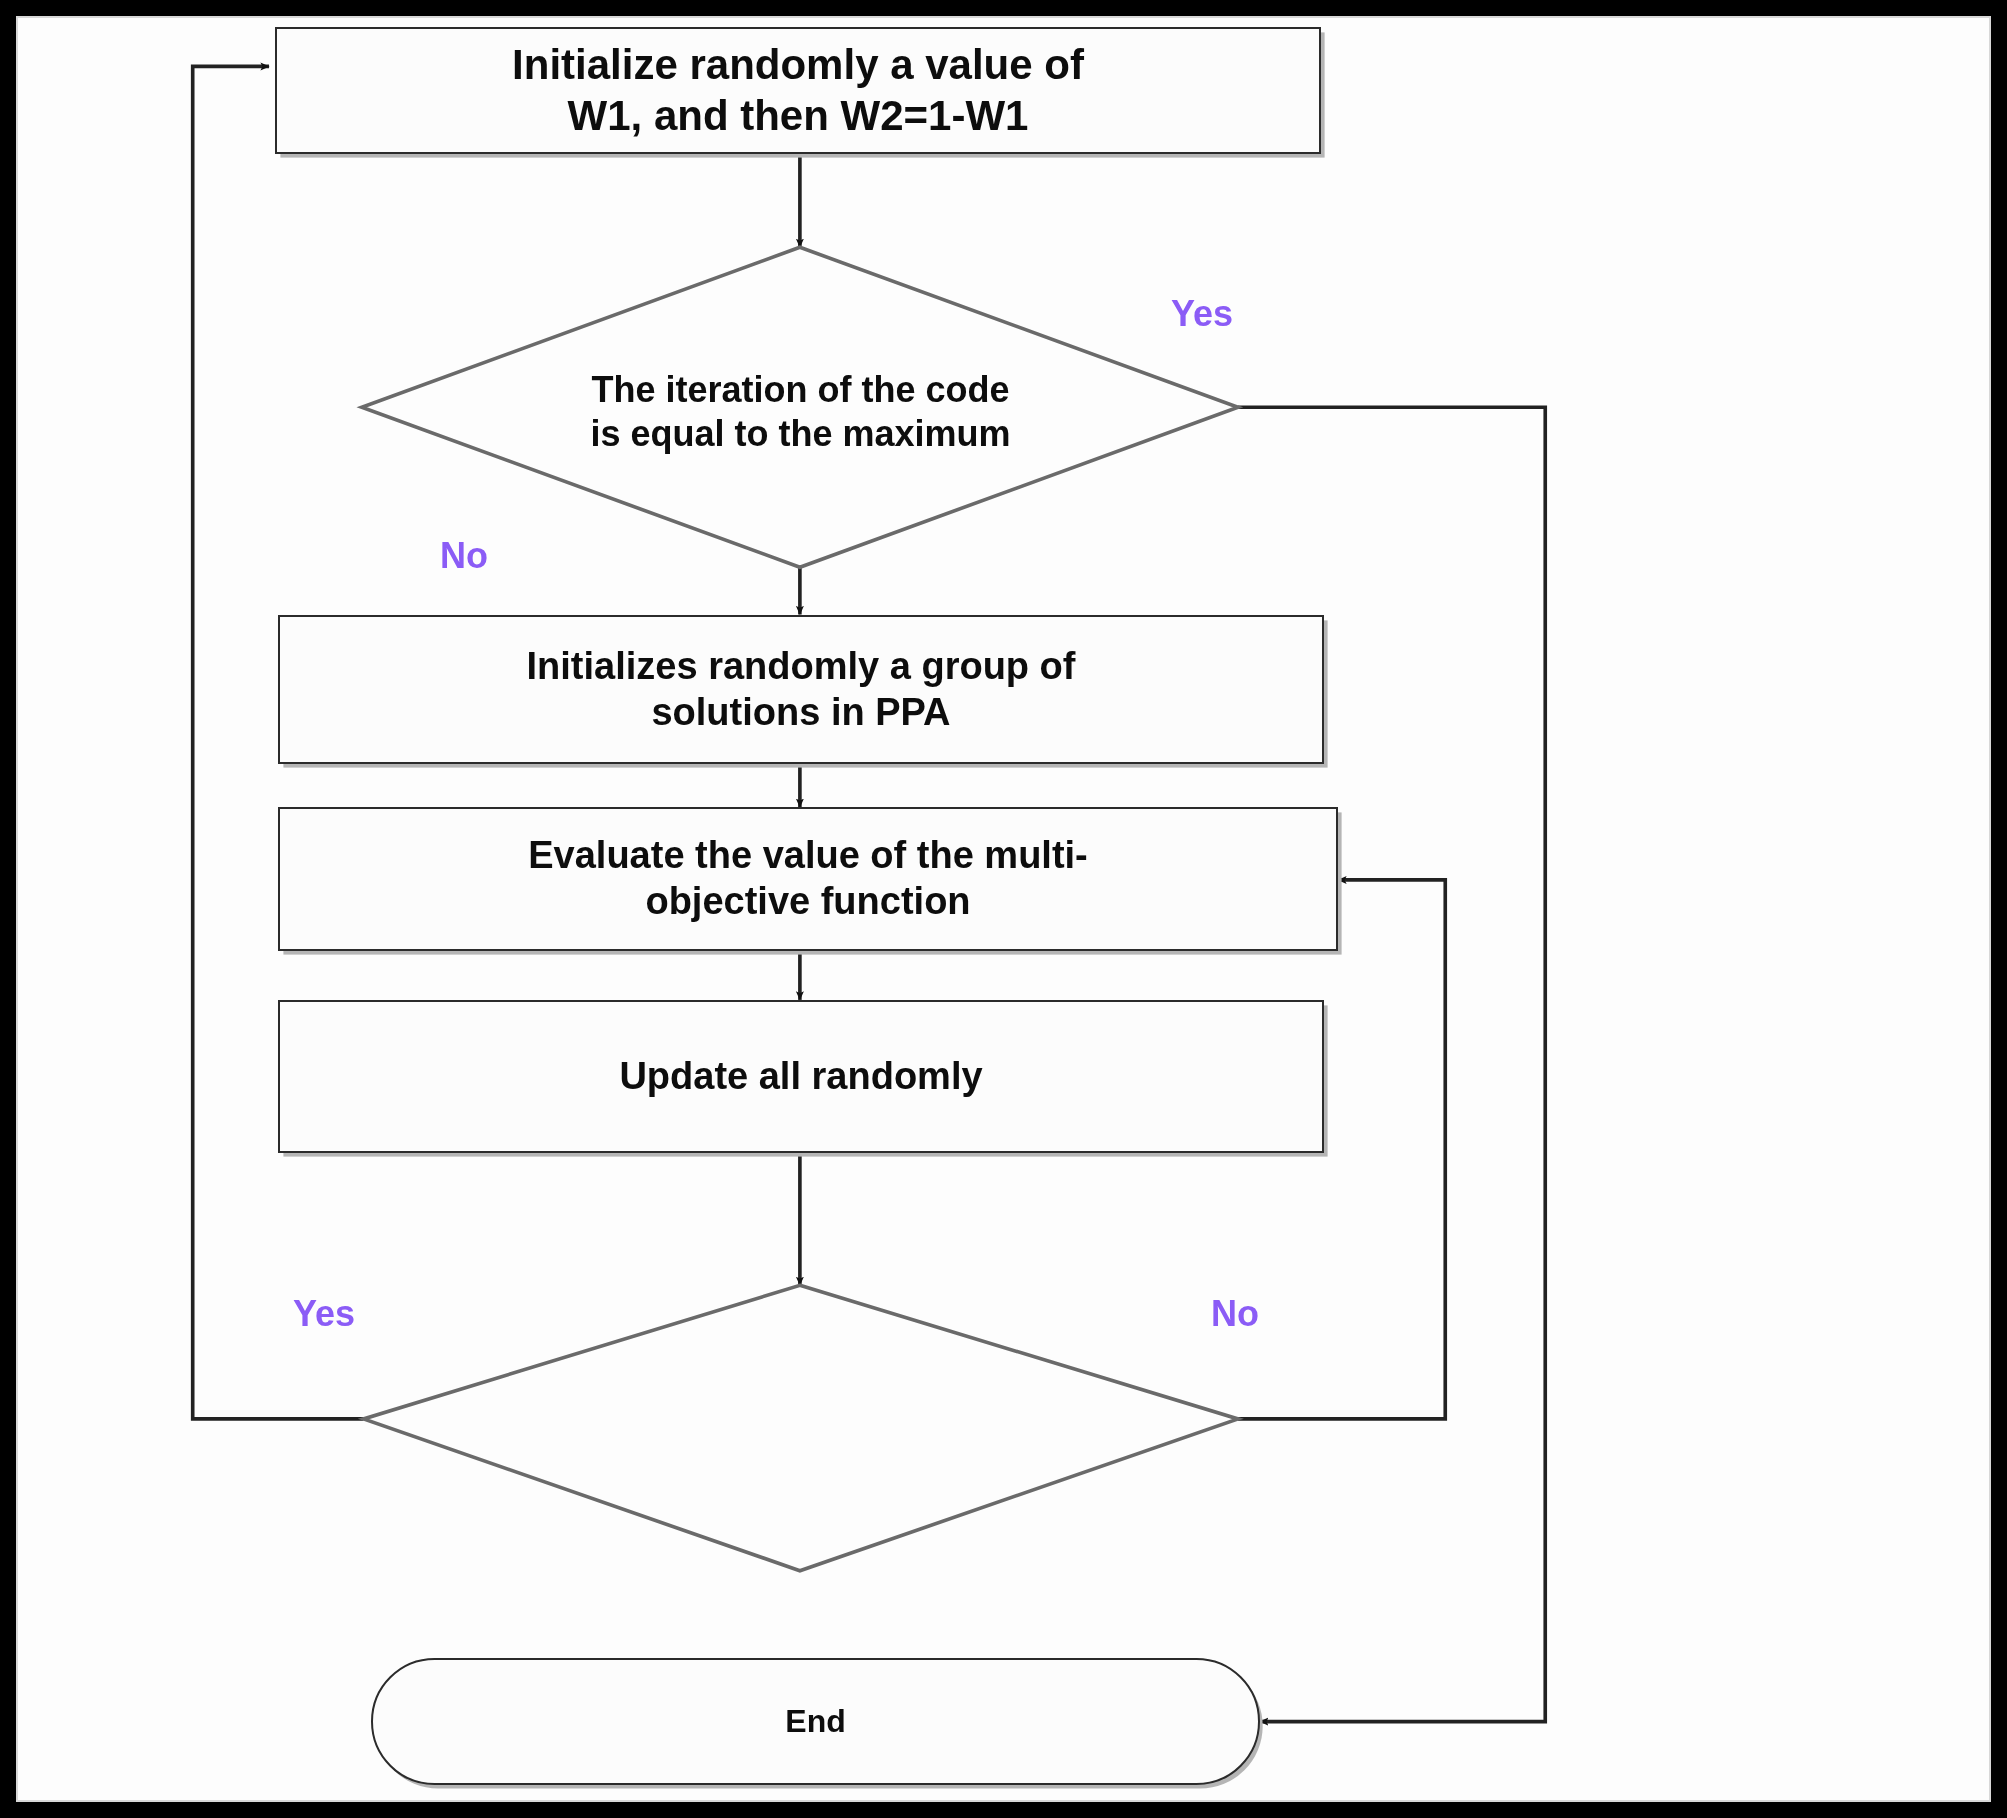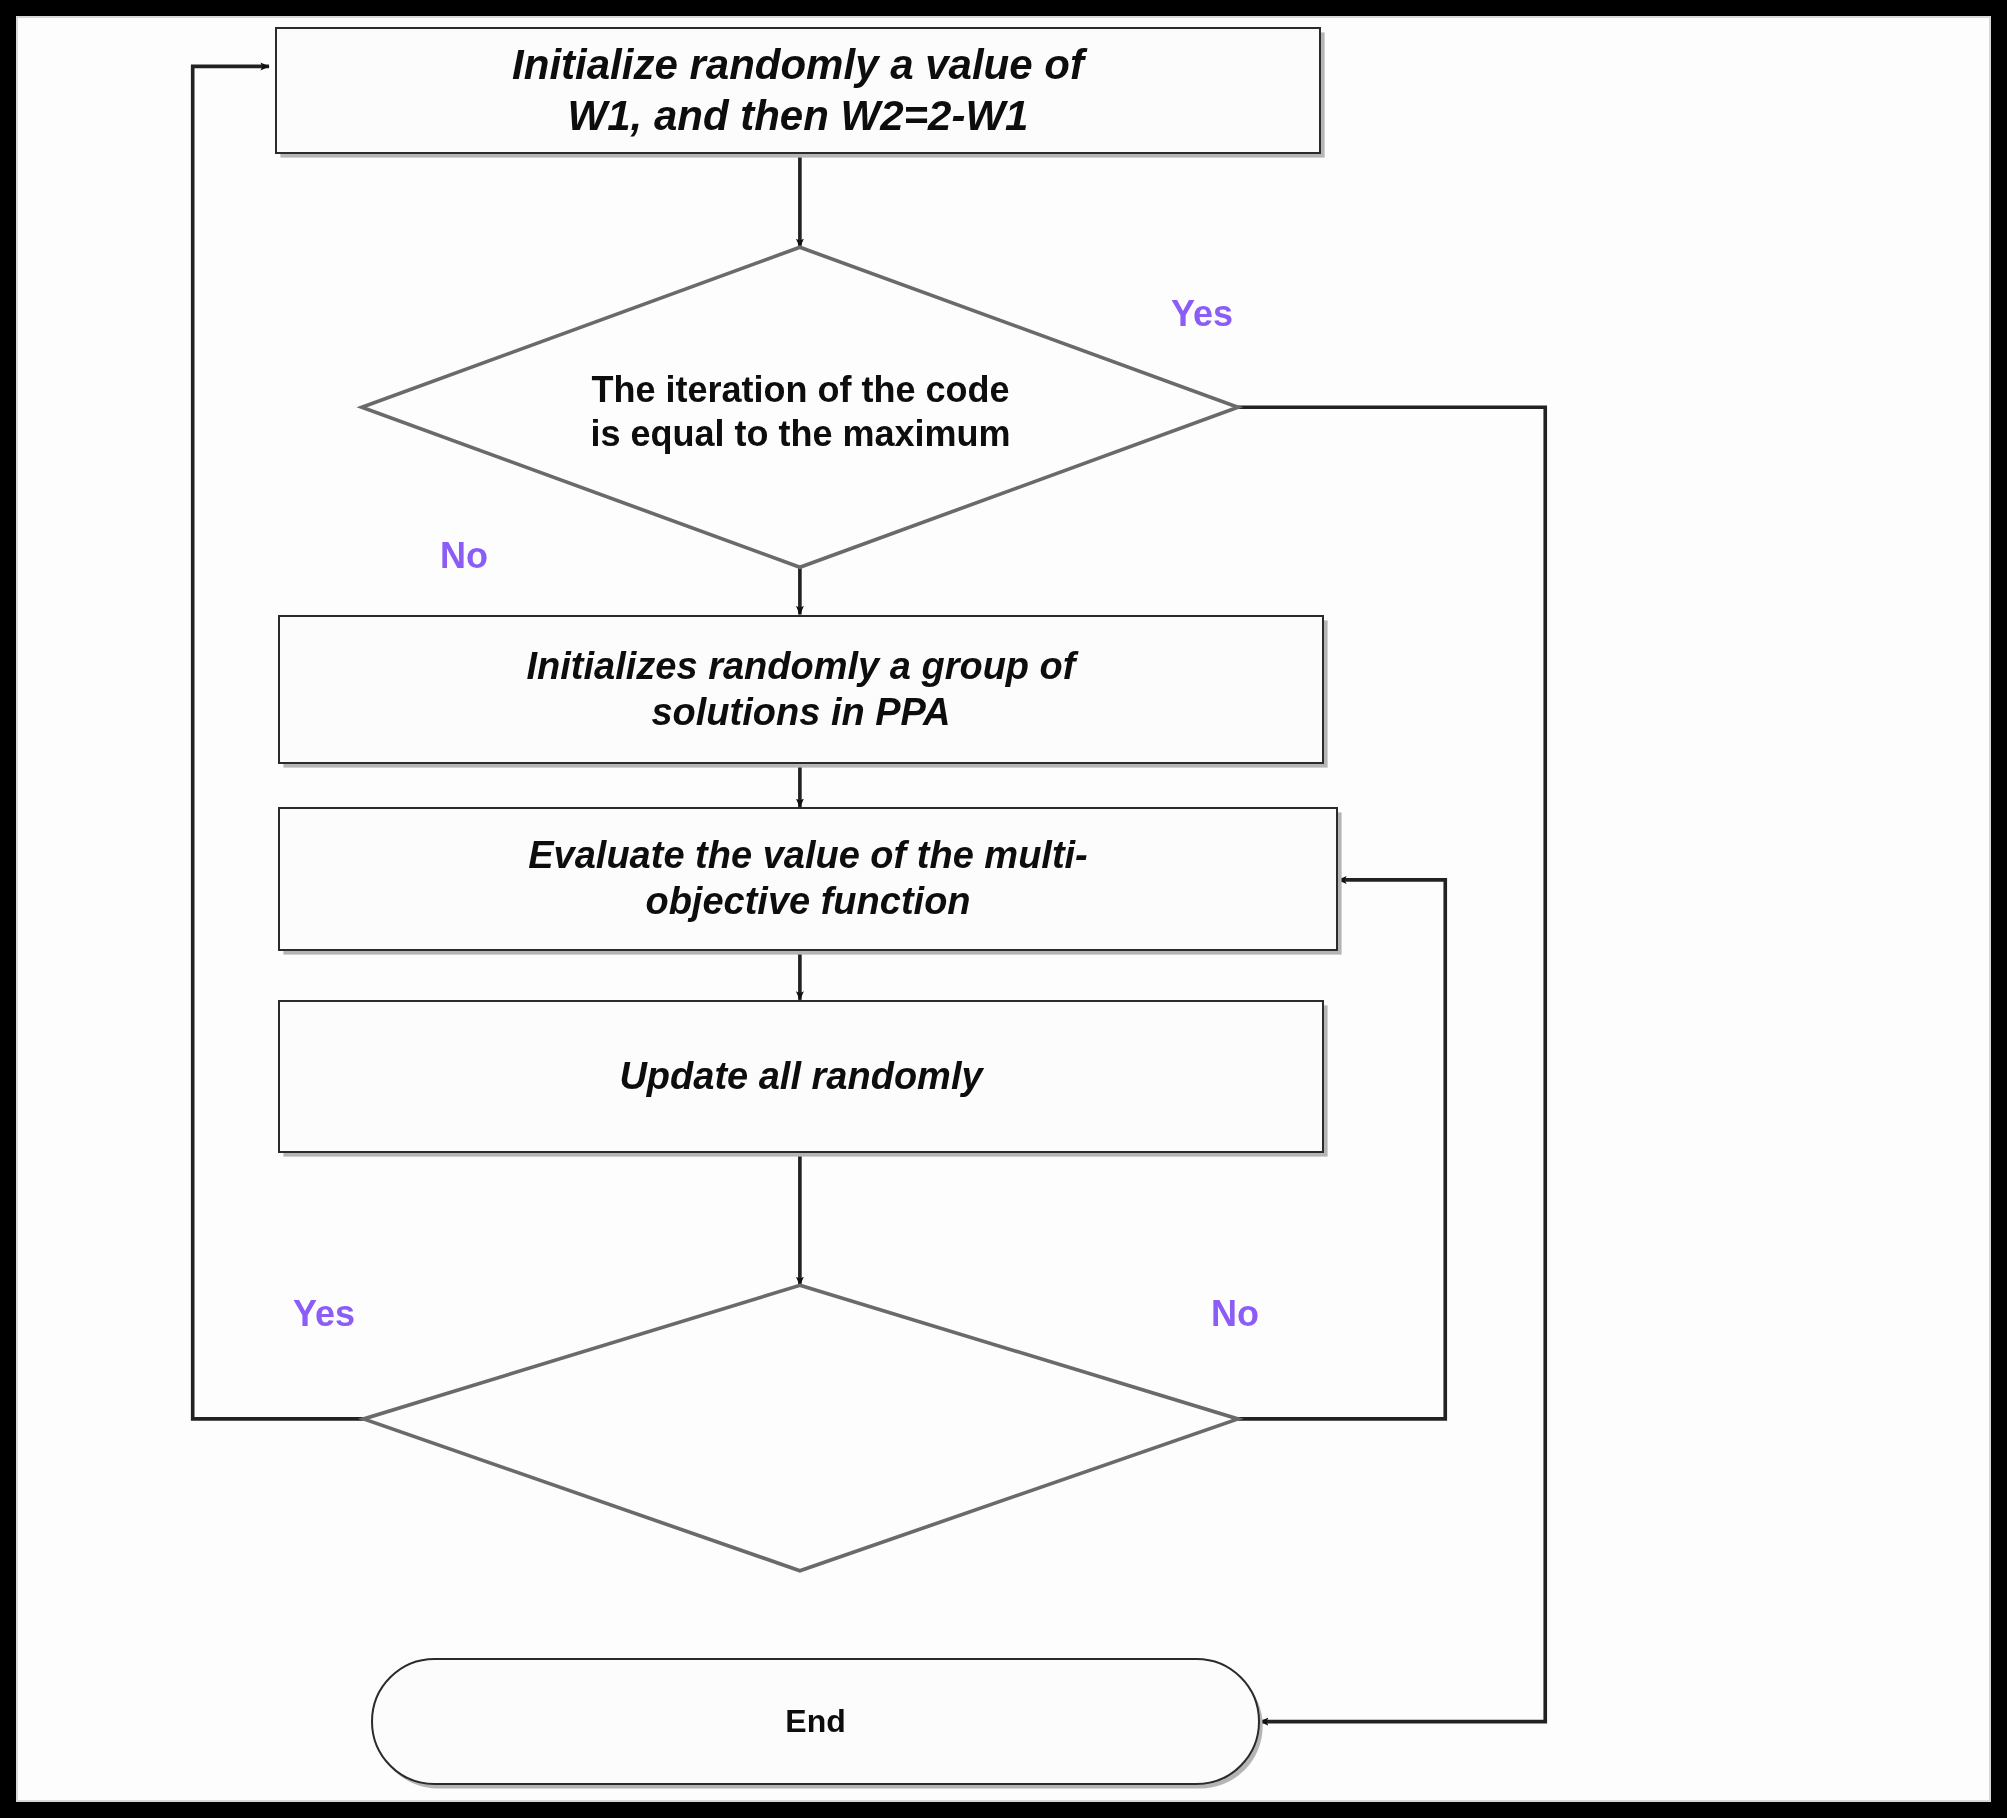--- a/index.html
+++ b/index.html
@@ -53,21 +53,20 @@
     justify-content: center;
     text-align: center;
     color: #0d0d0d;
     font-weight: bold;
     line-height: 1.20;
   }
   .proc {
     background: #fcfcfc;
     border: 2.7px solid #2b2b2b;
     box-shadow: 4.5px 4.5px 0 -0.9px #b5b5b5;
-    font-style: italic;
   }
   .proc .txt {
     padding: 0 25.5px;
   }
   .terminator {
     background: #fcfcfc;
     border: 2.7px solid #2b2b2b;
     border-radius: 908px;
     box-shadow: 3.6px 4.5px 0 -0.9px #b5b5b5;
   }
@@ -125,21 +124,21 @@
 
       <polygon points="880,272 1362,448 880,624 398,448" fill="#fdfdfd" stroke="#6a6a6a" stroke-width="4"></polygon>
 
       <polygon points="880,1414 1362,1561 880,1728 400,1561" fill="#fdfdfd" stroke="#6a6a6a" stroke-width="4"></polygon>
     </g>
   </svg>
 
   <div class="node proc" style="left:275px; top:27px; width:1046px; height:127px; font-size:42px;">
     <span class="txt">
       <span>Initialize randomly a value of</span><br>
-      <span>W1, and then W2=2-W1</span>
+      <span>W1, and then W2=1-W1</span>
     </span>
   </div>
 
   <div class="diamond-label" style="left:455px; top:362px; width:691px; height:100px; font-size:36px;text-align:center;">
     <span class="txt">
       <span>The iteration of the code</span><br>
       <span>is equal to the maximum</span>
     </span>
   </div>
 

